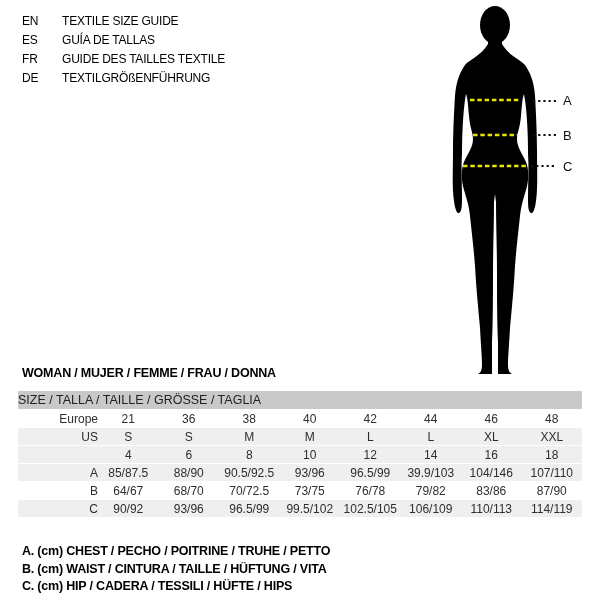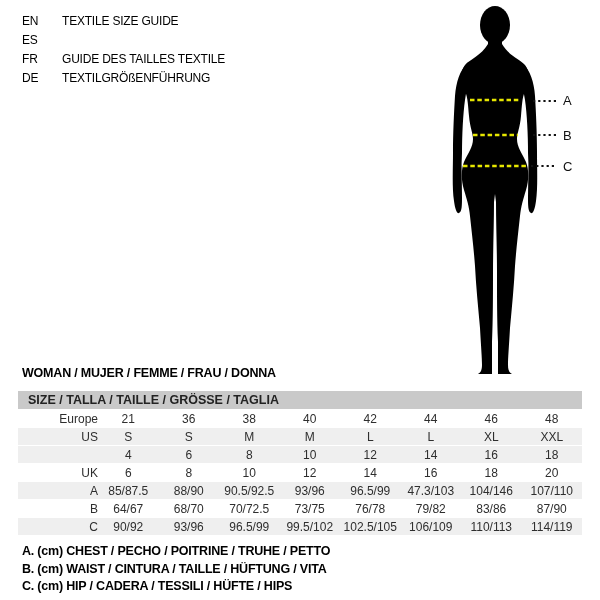--- a/index.html
+++ b/index.html
@@ -12,36 +12,37 @@
   .langs .lrow{display:flex}
   .langs .code{width:40px;flex:0 0 40px}
   
   .fig{position:absolute;left:440px;top:4px;width:160px;height:374px}
   .fig text{font-family:"Liberation Sans", sans-serif;font-size:13px;fill:#111}
   
   .heading{position:absolute;left:22px;top:366px;font-weight:700;font-size:12.5px;letter-spacing:-0.2px}
   
   .tablewrap{position:absolute;left:18px;top:391px;width:564px}
   table{border-collapse:collapse;width:100%;table-layout:fixed;font-size:12px;color:#2e2e2e}
-  th{text-align:left;font-weight:700;height:18px;padding:0 0 0 10px;font-size:12.5px;color:#222}
+  th{text-align:left;font-weight:400;height:18px;padding:0 0 0 0;font-size:12.5px;color:#222}
   td{height:17px;text-align:center;padding:0;border-top:1px solid #ffffff;white-space:nowrap}
   td.lbl{text-align:right;padding-left:6px}
   
   .legend{position:absolute;left:22px;top:543px;font-weight:700;font-size:12.5px;line-height:17.5px;letter-spacing:-0.2px}
 </style>
 </head>
 <body>
 
 <div class="langs">
   <div class="lrow">
     <span class="code">EN</span>
     <span>TEXTILE SIZE GUIDE</span>
   </div>
   <div class="lrow">
     <span class="code">ES</span>
+    <span>GUÍA DE TALLAS</span>
   </div>
   <div class="lrow">
     <span class="code">FR</span>
     <span>GUIDE DES TAILLES TEXTILE</span>
   </div>
   <div class="lrow">
     <span class="code">DE</span>
     <span>TEXTILGRÖßENFÜHRUNG</span>
   </div>
 </div>
@@ -114,39 +115,28 @@
         <td class="lbl"></td>
         <td>4</td>
         <td>6</td>
         <td>8</td>
         <td>10</td>
         <td>12</td>
         <td>14</td>
         <td>16</td>
         <td>18</td>
       </tr>
-      <tr>
-        <td class="lbl">UK</td>
-        <td>6</td>
-        <td>8</td>
-        <td>10</td>
-        <td>12</td>
-        <td>14</td>
-        <td>16</td>
-        <td>18</td>
-        <td>20</td>
-      </tr>
       <tr style="background:#efefef">
         <td class="lbl">A</td>
         <td>85/87.5</td>
         <td>88/90</td>
         <td>90.5/92.5</td>
         <td>93/96</td>
         <td>96.5/99</td>
-        <td>47.3/103</td>
+        <td>39.9/103</td>
         <td>104/146</td>
         <td>107/110</td>
       </tr>
       <tr>
         <td class="lbl">B</td>
         <td>64/67</td>
         <td>68/70</td>
         <td>70/72.5</td>
         <td>73/75</td>
         <td>76/78</td>

